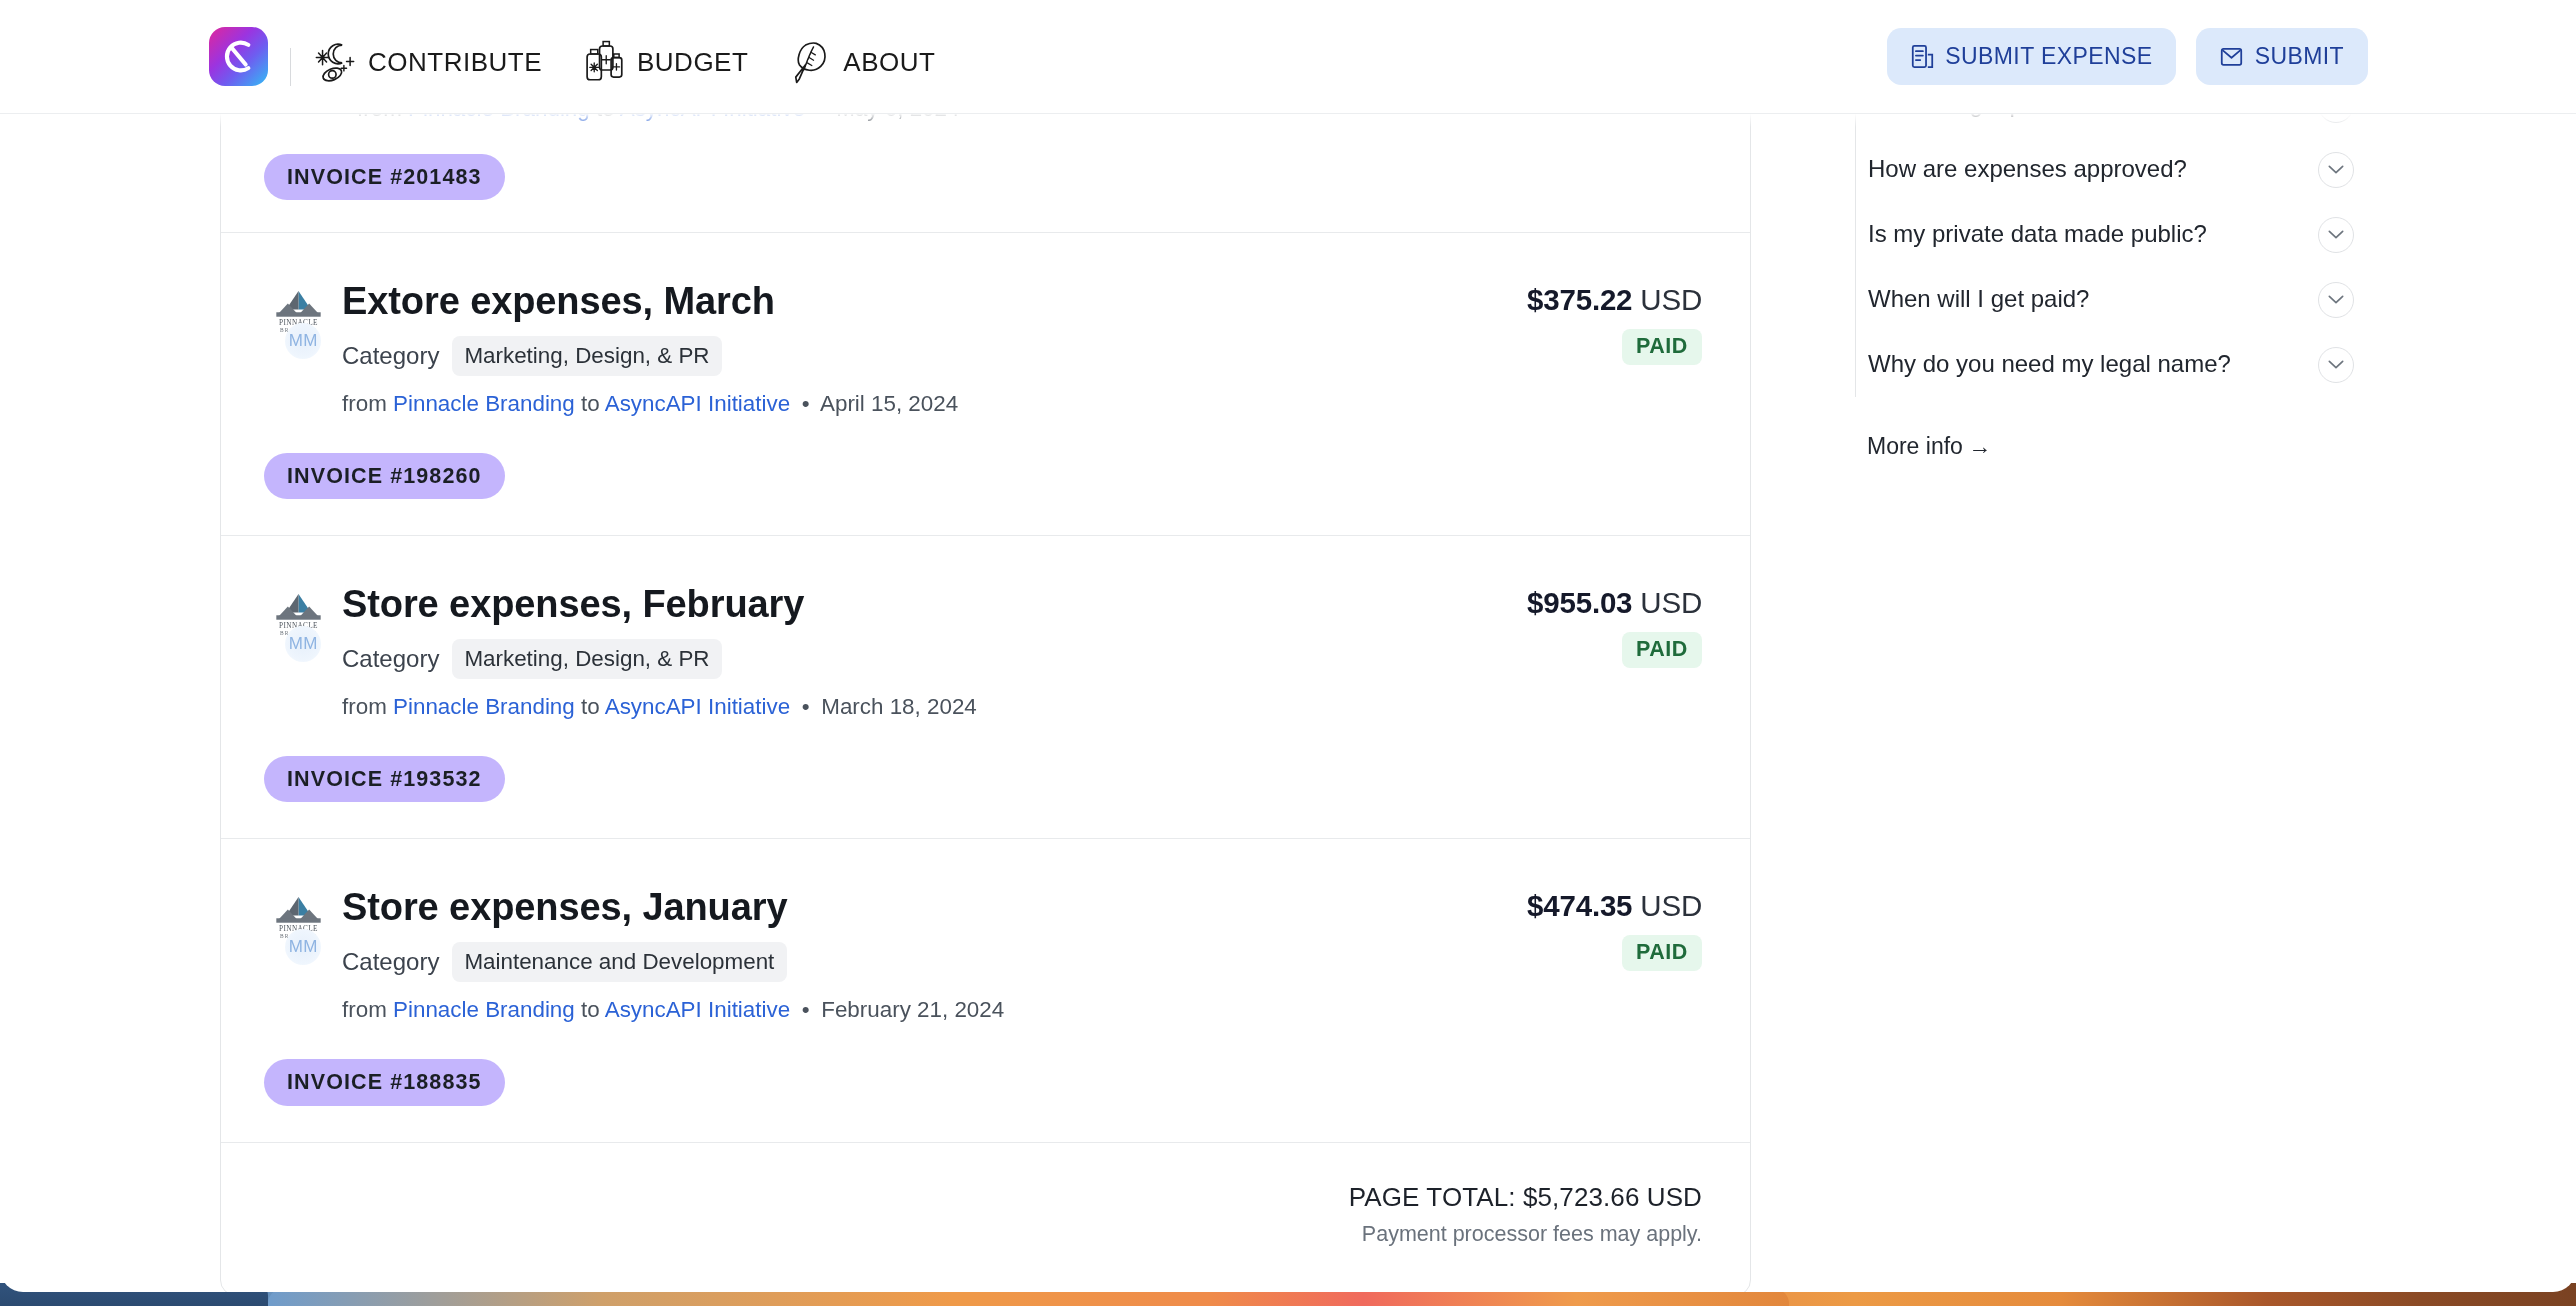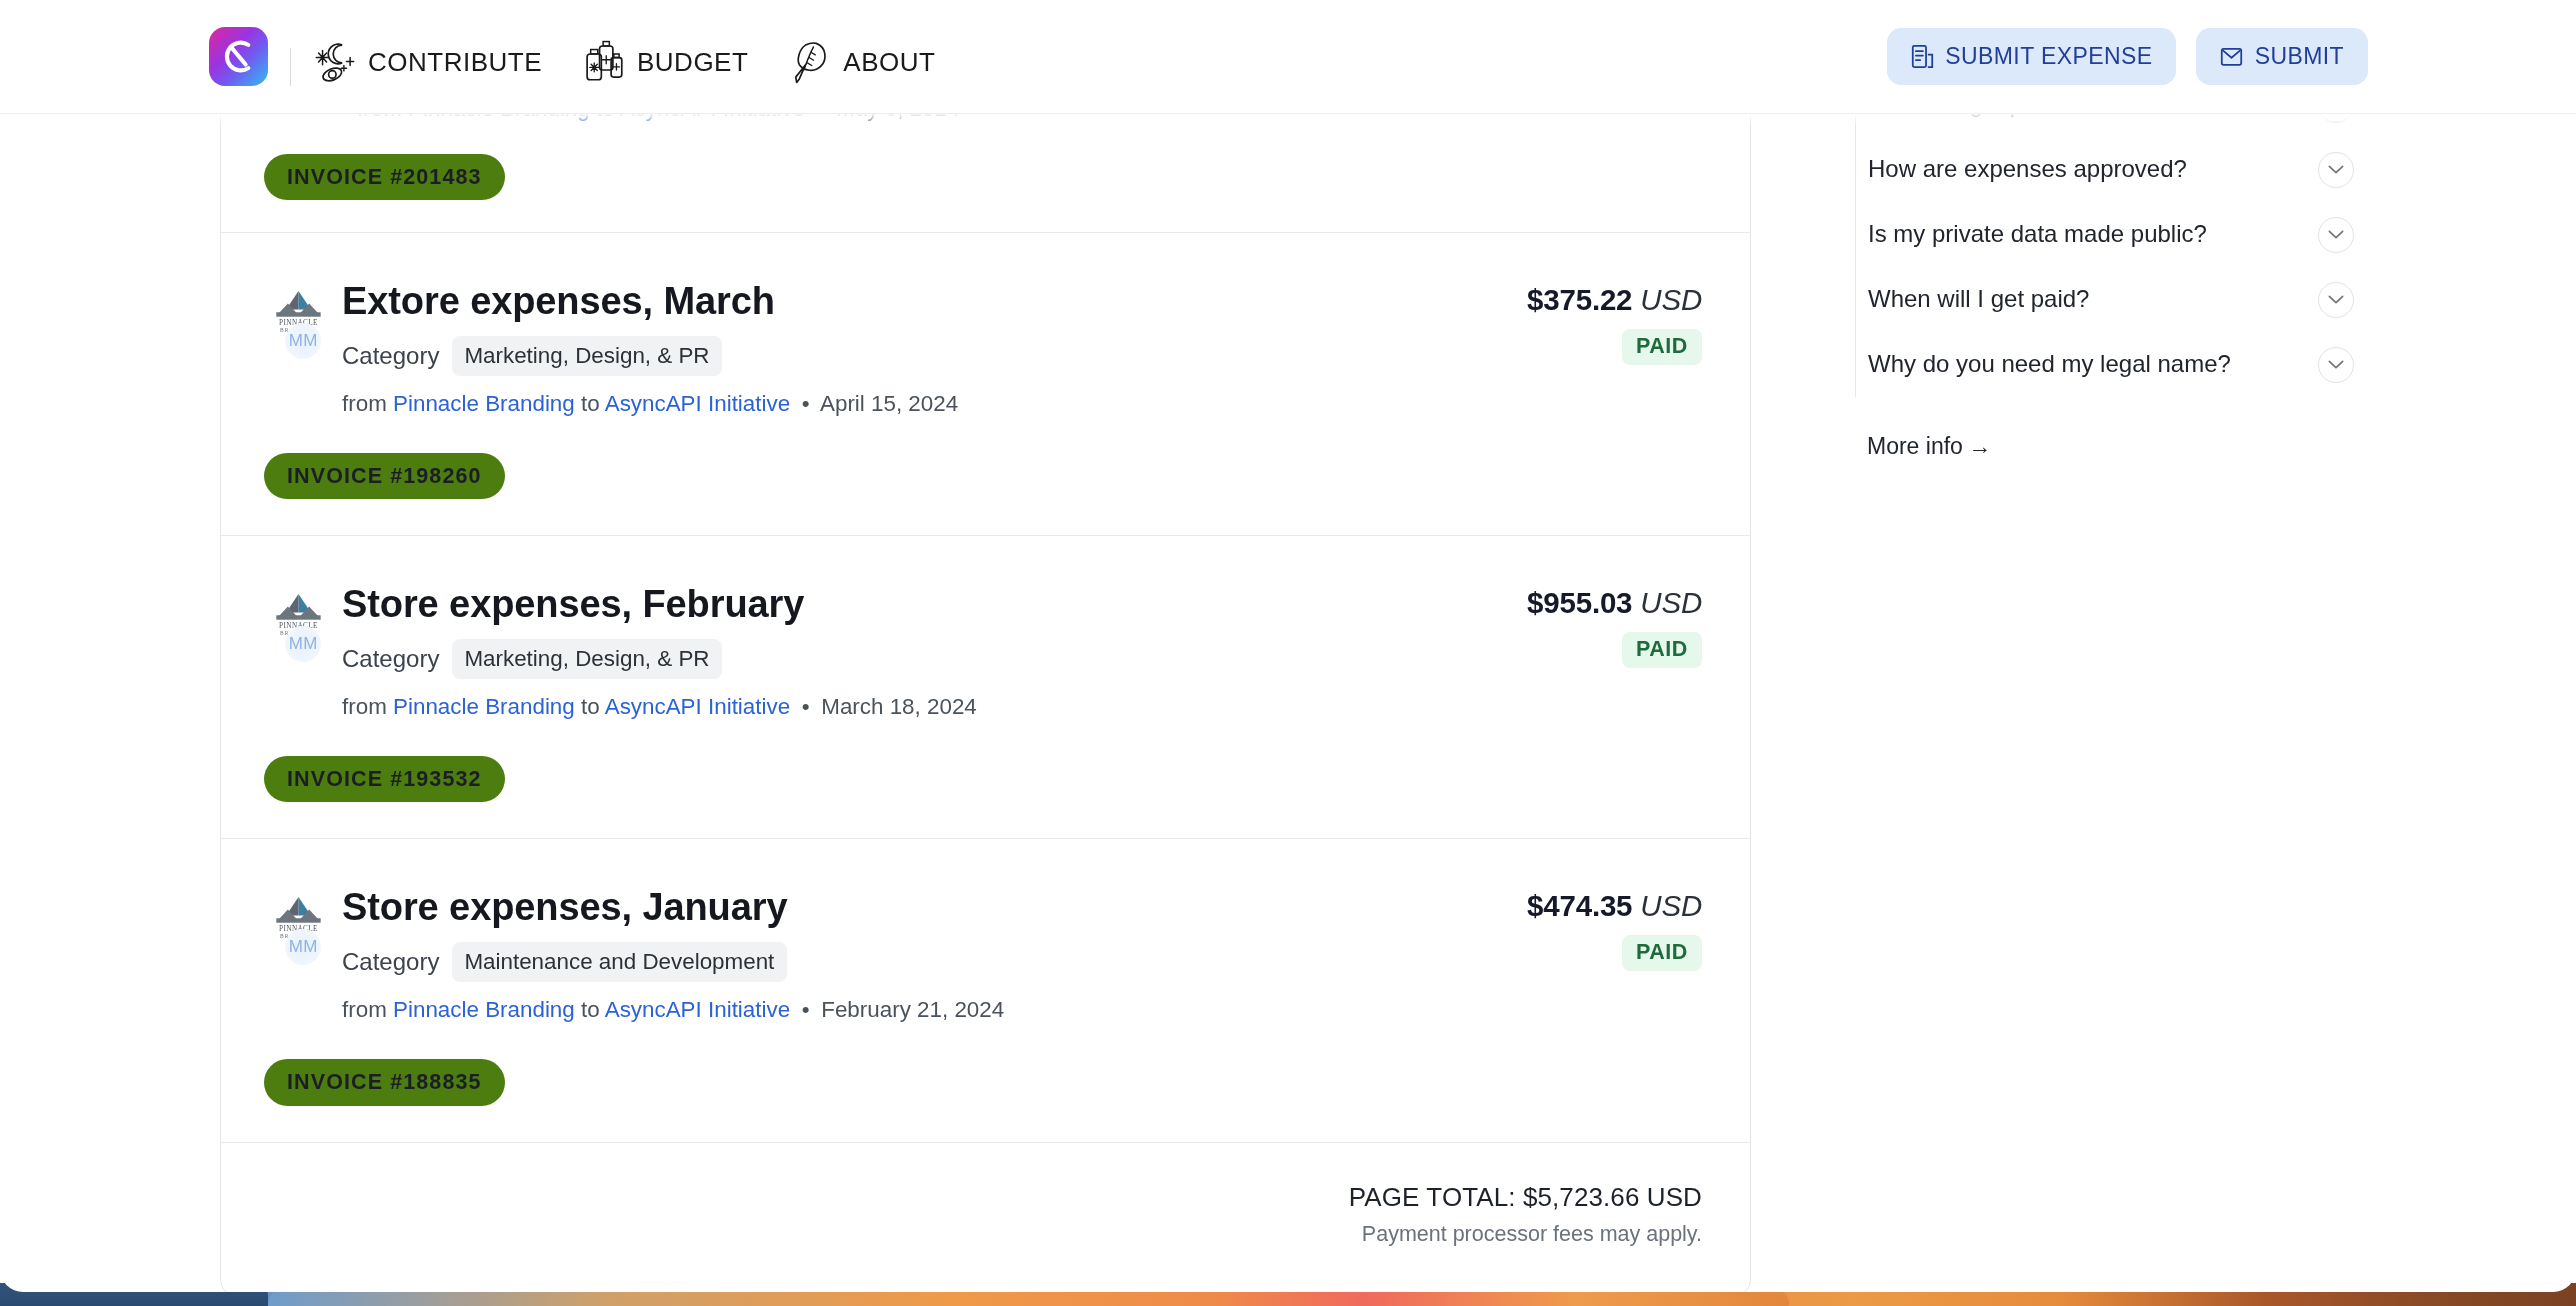--- a/index.html
+++ b/index.html
@@ -217,41 +217,40 @@
   .amount-value {
     font-size: 29.5px;
     font-weight: 700;
     color: #15192a;
     white-space: nowrap;
     letter-spacing: -0.2px;
   }
   .amount-value .cur {
     font-weight: 400;
     color: #2b313b;
-    font-style: italic;
   }
   .status-badge {
     display: inline-block;
     margin-top: 11.6px;
     background: #e6f7ec;
     color: #1f6b3b;
     font-size: 21.5px;
     font-weight: 700;
     letter-spacing: 0.5px;
     border-radius: 8px;
     padding: 5.4px 14.3px;
   }
 
   .invoice-pill-wrap {
     padding: 36px 0 36px 0;
   }
   .invoice-pill {
     display: inline-block;
     margin-left: 43px;
-    background: #4d7c0f;
+    background: #c4b5fd;
     color: #1b1f25;
     font-size: 21.5px;
     font-weight: 700;
     letter-spacing: 1.1px;
     border-radius: 8944px;
     padding: 10.7px 23px;
   }
 
   
   .partial-row { padding-top: 0; }

